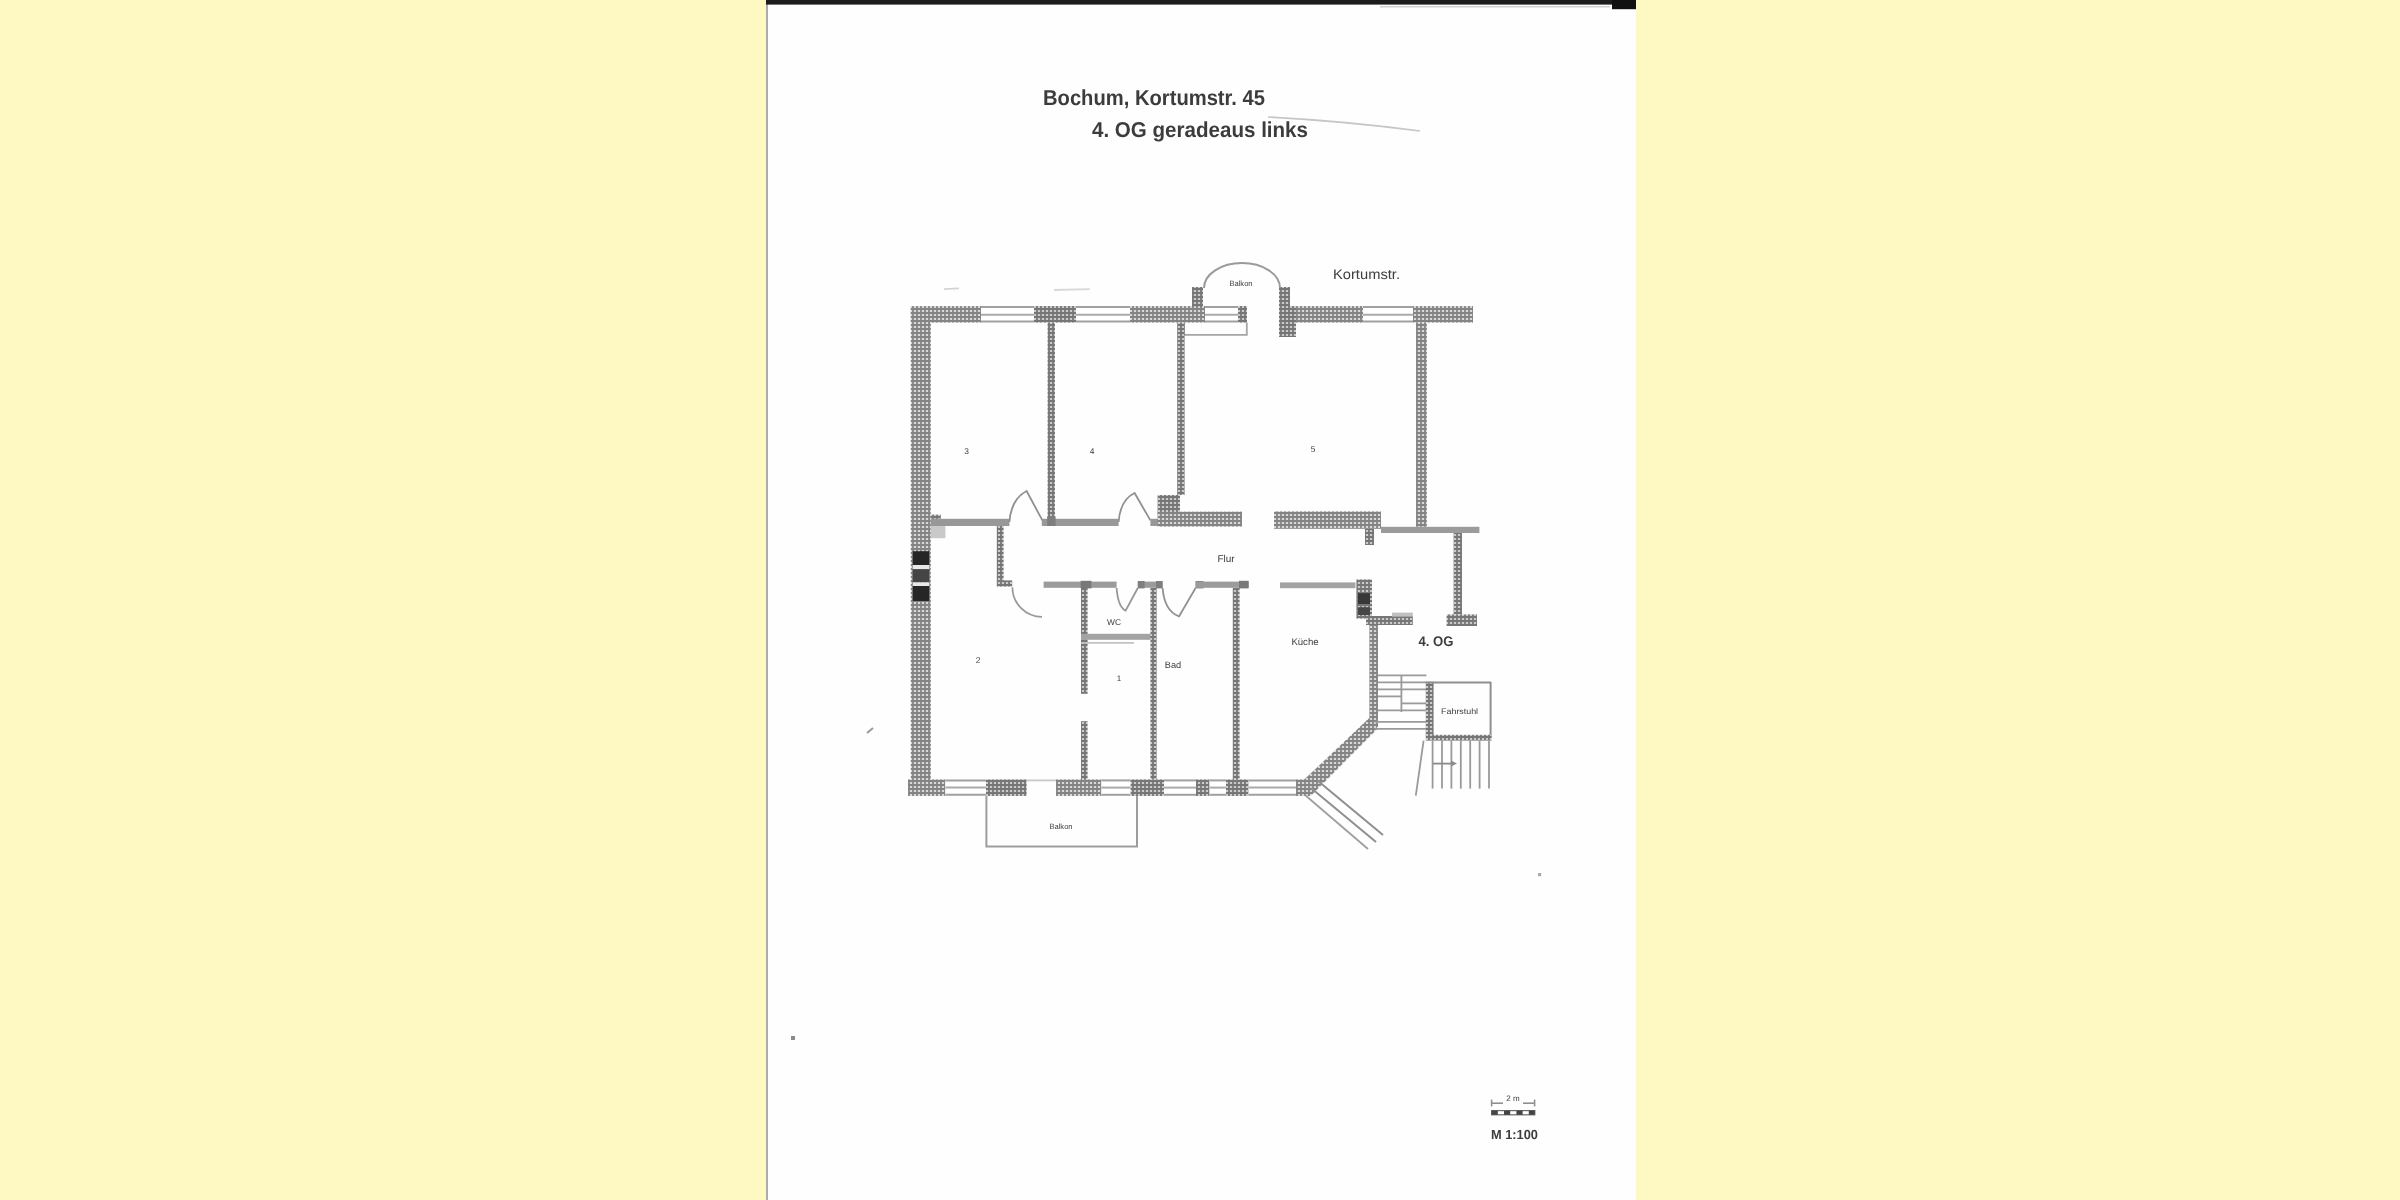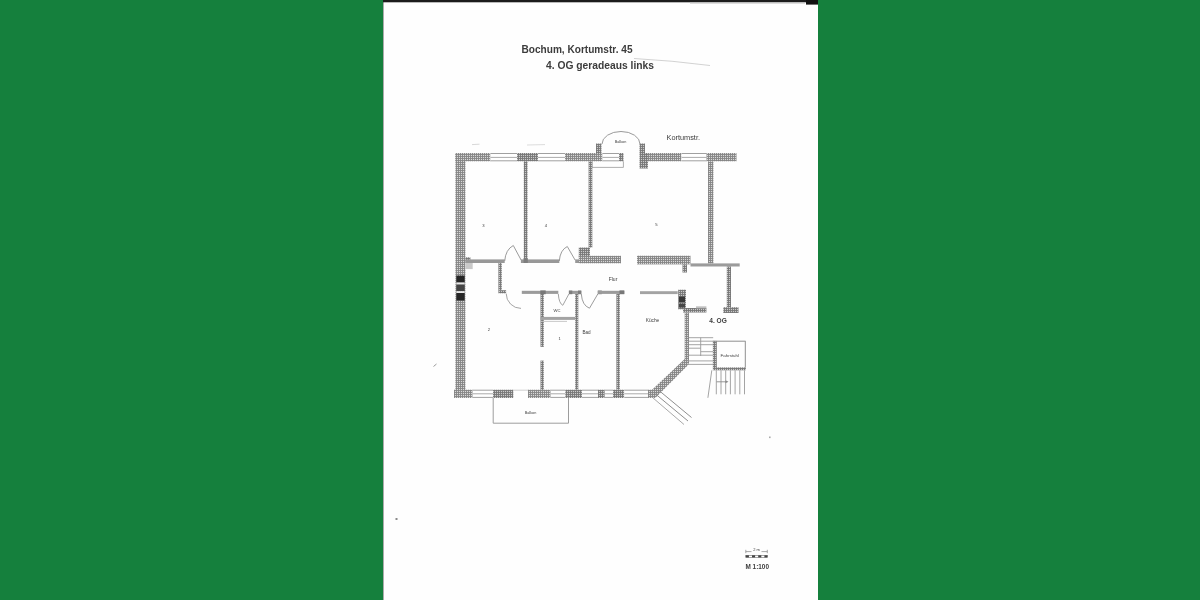--- a/index.html
+++ b/index.html
@@ -1,16 +1,16 @@
 <!DOCTYPE html>
 <html><head>
 <meta charset="utf-8">
 <style>
   html,body{margin:0;padding:0;background:#ffffff;}
-  #stage{position:relative;width:1200px;height:600px;background:#15803d;overflow:hidden;
+  #stage{position:relative;width:1200px;height:600px;background:#fef9c3;overflow:hidden;
          font-family:"Liberation Sans", sans-serif;}
   svg{position:absolute;left:0;top:0;}
   text{font-family:"Liberation Sans", sans-serif;fill:#3c3c3c;}
 </style>
 </head>
 <body>
 <div id="stage">
 <svg width="1200" height="600" viewBox="0 0 1200 600">
 <defs>
   <pattern id="wh" width="2" height="2" patternUnits="userSpaceOnUse">

